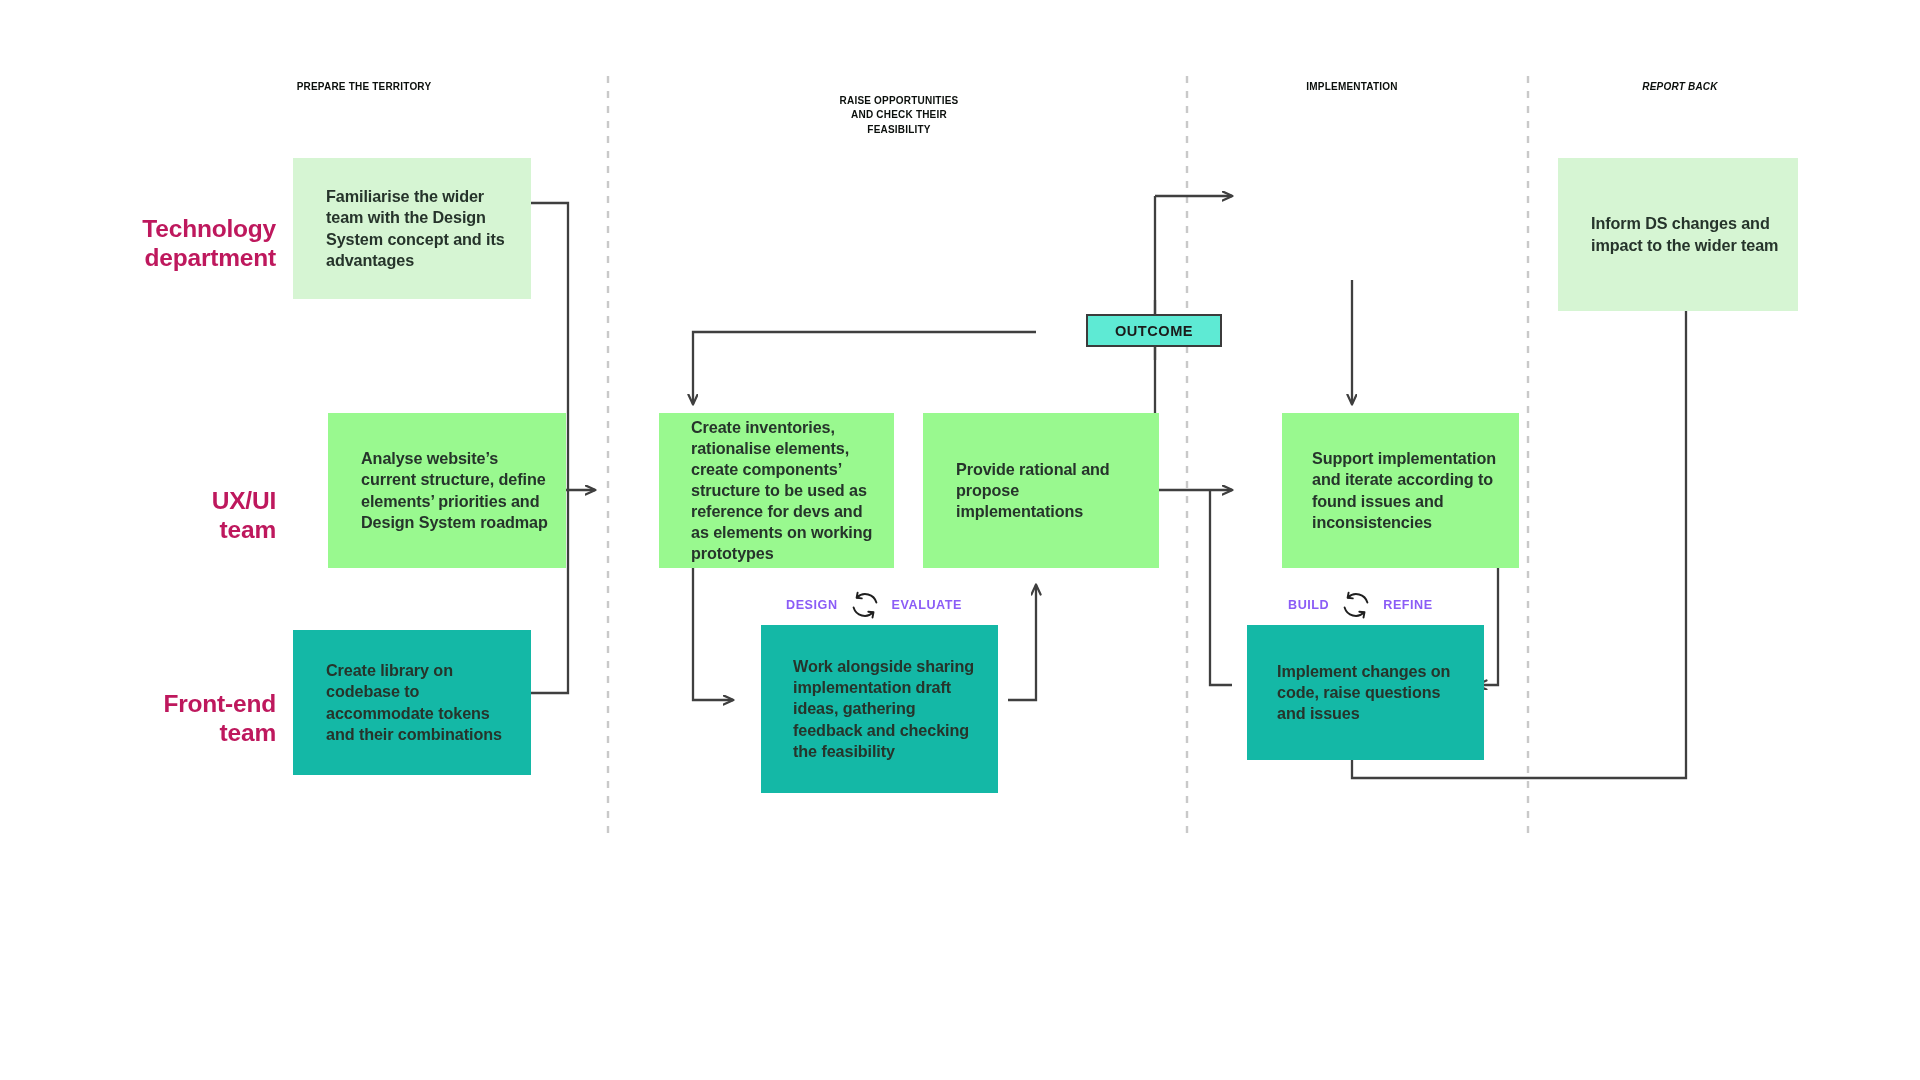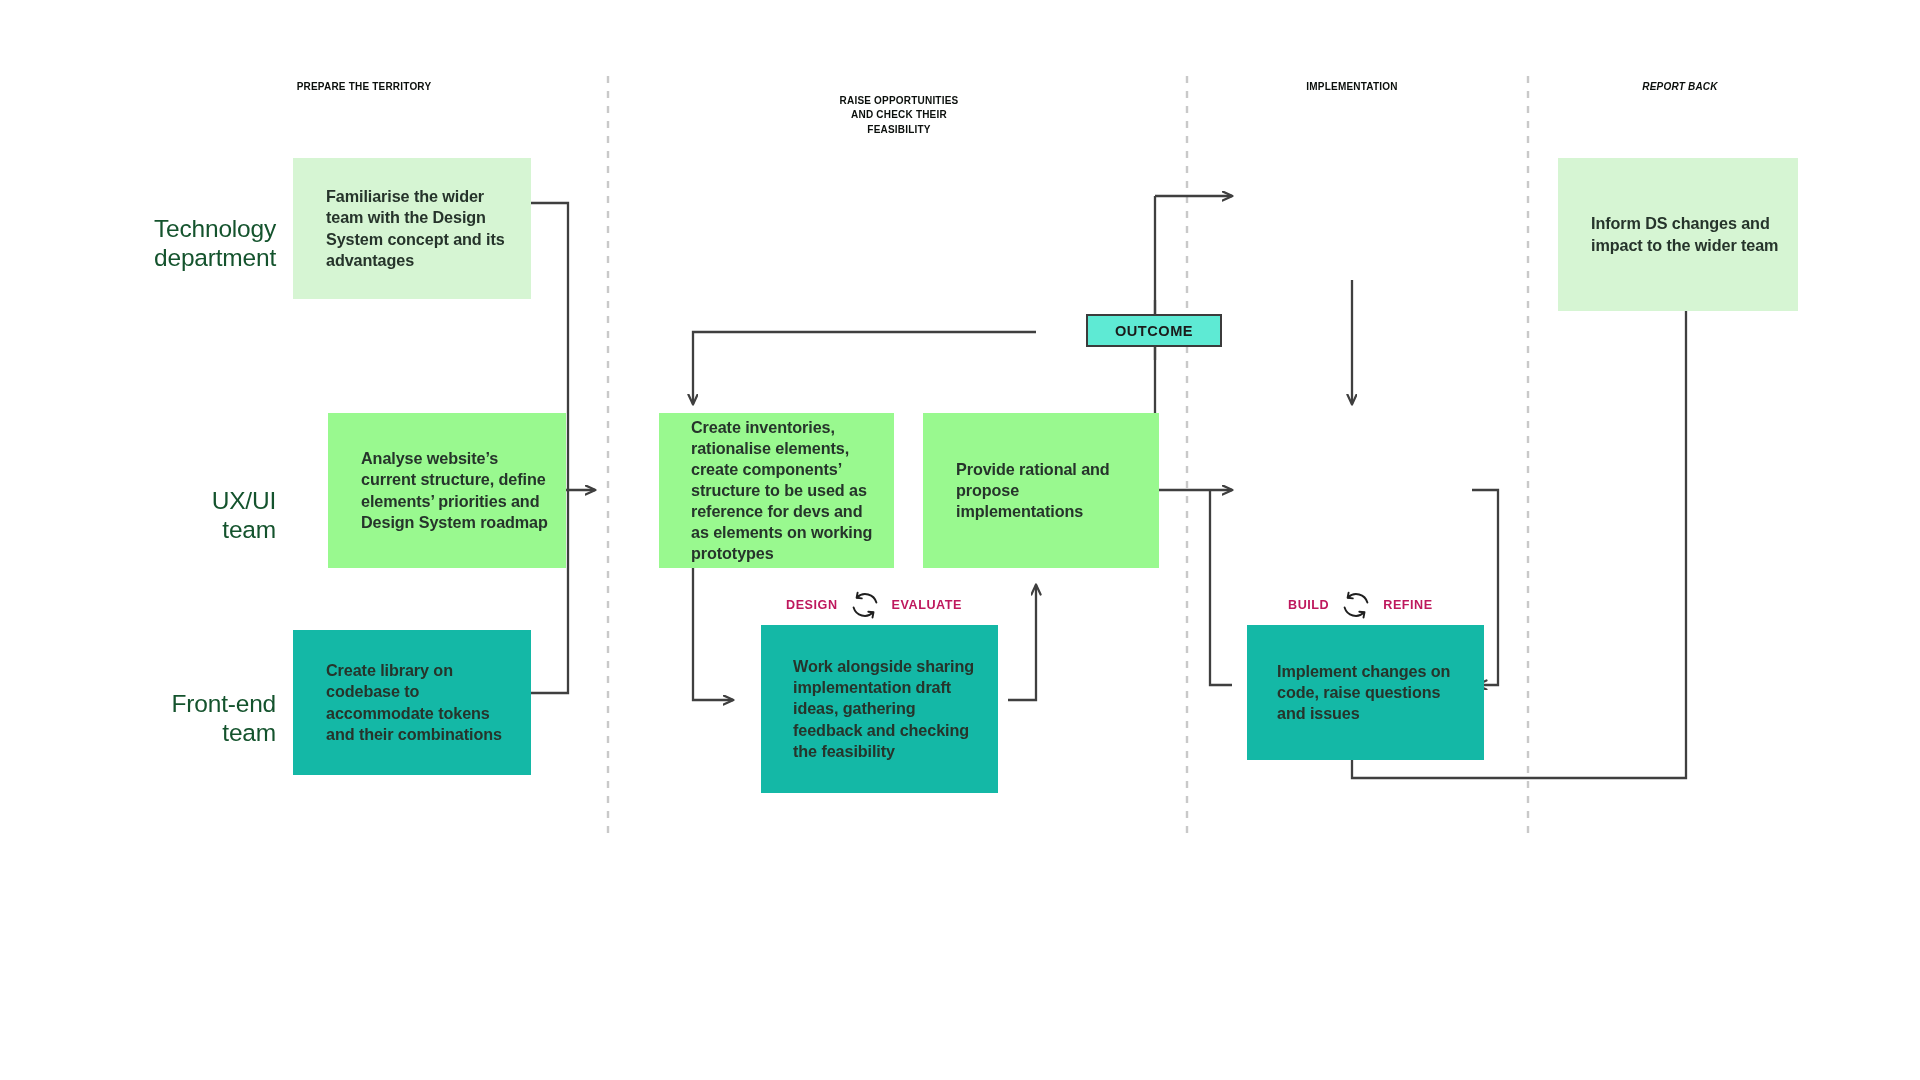--- a/index.html
+++ b/index.html
@@ -7,22 +7,22 @@
        font-family:"Liberation Sans","DejaVu Sans",sans-serif;
        color:#1f2a22;-webkit-font-smoothing:antialiased;}
   #stage{position:relative;width:1920px;height:1080px;}
   #wires{position:absolute;left:0;top:0;width:1920px;height:1080px;pointer-events:none;}
 
   .phase-title{
     position:absolute;text-align:center;font-weight:700;font-size:10px;
     letter-spacing:.2px;line-height:1.42;color:#0b0f0c;
   }
   .row-label{
-    position:absolute;text-align:right;font-weight:400;font-size:24.5px;
-    line-height:1.16;color:#14532d;letter-spacing:-.2px;
+    position:absolute;text-align:right;font-weight:700;font-size:24.5px;
+    line-height:1.16;color:#be185d;letter-spacing:-.2px;
   }
   .node{
     position:absolute;box-sizing:border-box;
     display:flex;align-items:center;
   }
   .node .txt{
     font-size:16.2px;line-height:1.30;font-weight:600;color:#26342b;
     padding:0 0 0 33px;padding-right:14px;letter-spacing:-.1px;
   }
   .fill-light{background:#d6f5d3;}
@@ -30,21 +30,21 @@
   .fill-sage{background:#14b8a6;}
 
   .outcome{
     position:absolute;box-sizing:border-box;
     border:2.6px solid #3b3b3b;background:#5eead4;
     display:flex;align-items:center;justify-content:center;
     font-weight:700;font-size:14.6px;letter-spacing:.5px;color:#1b1b1b;
   }
 
   .cycle{position:absolute;display:flex;align-items:center;gap:10px;}
-  .cycle .cap{font-weight:700;font-size:12.6px;letter-spacing:.55px;color:#be185d;}
+  .cycle .cap{font-weight:700;font-size:12.6px;letter-spacing:.55px;color:#8b5cf6;}
   .cycle .glyph{width:34px;height:34px;display:block;}
 </style>
 </head>
 <body>
 
 <div id="stage">
 
   <svg id="wires" viewBox="0 0 1920 1080" width="1920" height="1080" aria-hidden="true">
     <defs>
       <marker id="ah" markerWidth="13" markerHeight="13" refX="10.5" refY="5.2" orient="auto" markerUnits="userSpaceOnUse">
@@ -143,20 +143,23 @@
 
   <div class="node fill-bright" style="left:888px;top:413px;width:236px;height:155px;">
     <div class="txt">Provide rational and propose implementations</div>
   </div>
 
   <div class="node fill-sage" style="left:753px;top:625px;width:237px;height:168px;margin-left:8px;">
     <div class="txt" style="padding-left:32px;">Work alongside sharing implementation draft ideas, gathering feedback and checking the feasibility</div>
   </div>
 
 
+  <div class="node fill-bright" style="left:1247px;top:413px;width:237px;height:155px;">
+    <div class="txt" style="padding-left:30px;">Support implementation and iterate according to found issues and inconsistencies</div>
+  </div>
 
   <div class="node fill-sage" style="left:1247px;top:625px;width:237px;height:135px;">
     <div class="txt" style="padding-left:30px;">Implement changes on code, raise questions and issues</div>
   </div>
 
   <div class="node fill-light" style="left:1558px;top:158px;width:240px;height:153px;">
     <div class="txt">Inform DS changes and impact to the wider team</div>
   </div>
 
   <div class="outcome" style="left:1086px;top:314px;width:136px;height:33px;">

